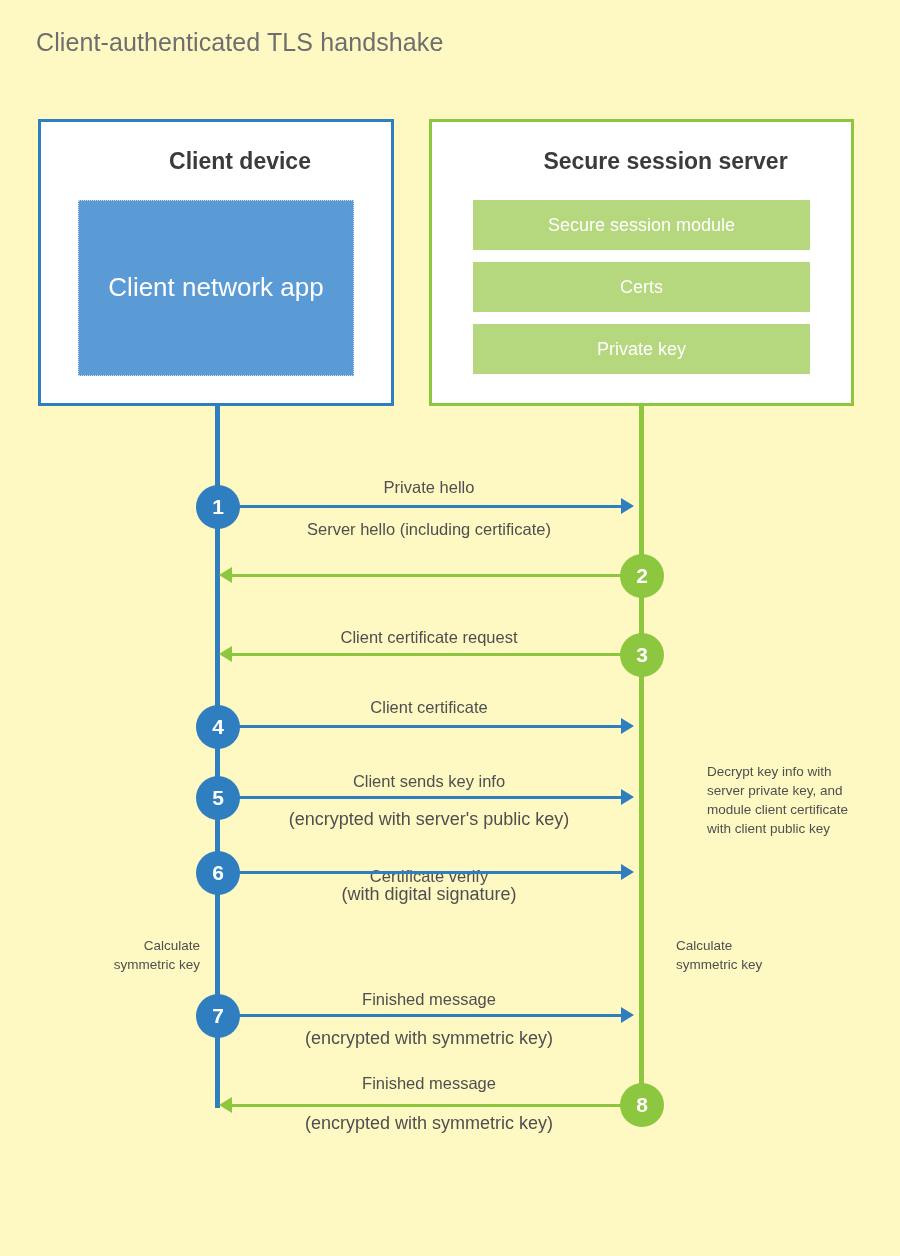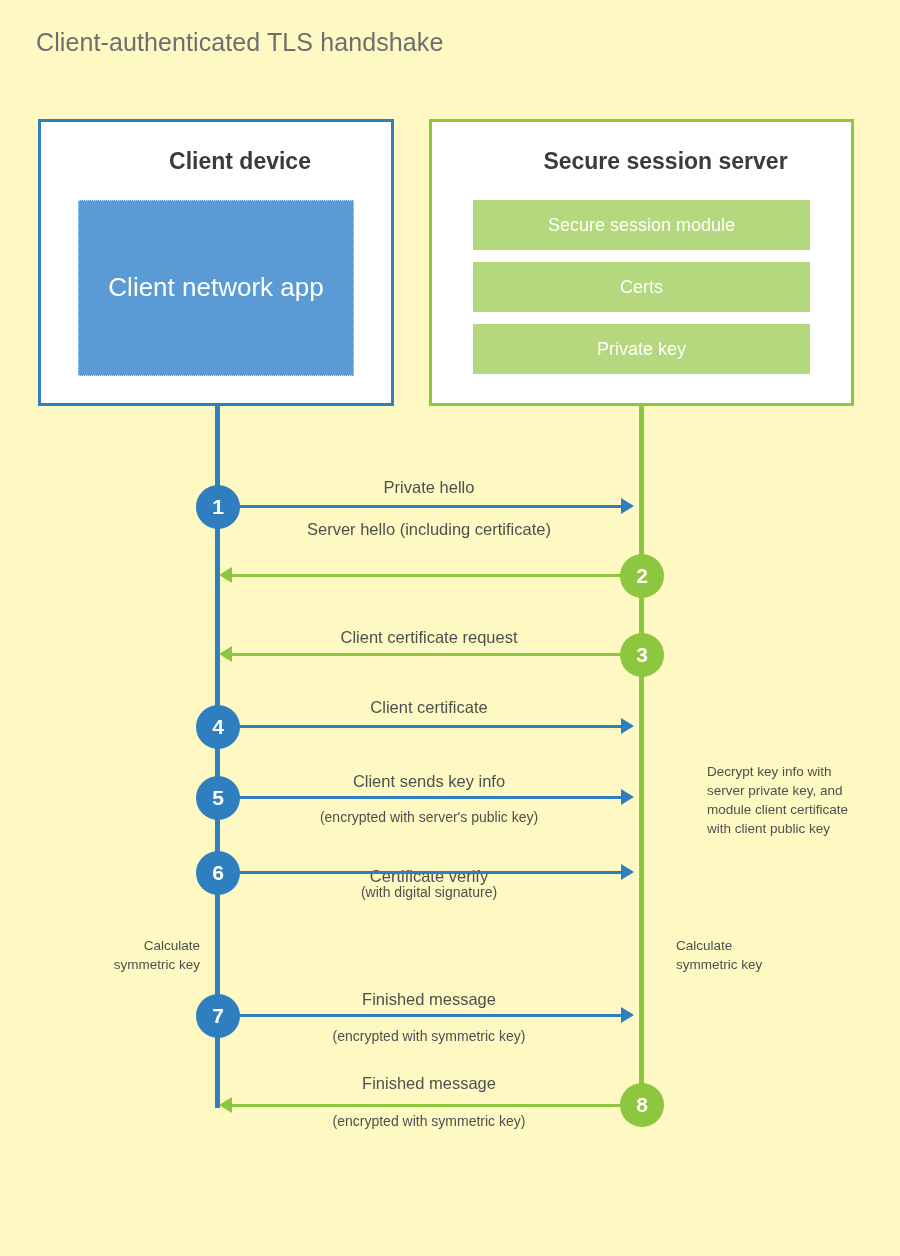--- a/index.html
+++ b/index.html
@@ -165,21 +165,21 @@
   .msg-label {
     position: absolute;
     text-align: center;
     font-size: 16.5px;
     color: #4f4f4f;
     white-space: nowrap;
   }
   .msg-sublabel {
     position: absolute;
     text-align: center;
-    font-size: 14px;
+    font-size: 18px;
     color: #4f4f4f;
     white-space: nowrap;
   }
 
   
   .side-note {
     position: absolute;
     font-size: 13.5px;
     line-height: 1.42;
     color: #4f4f4f;

